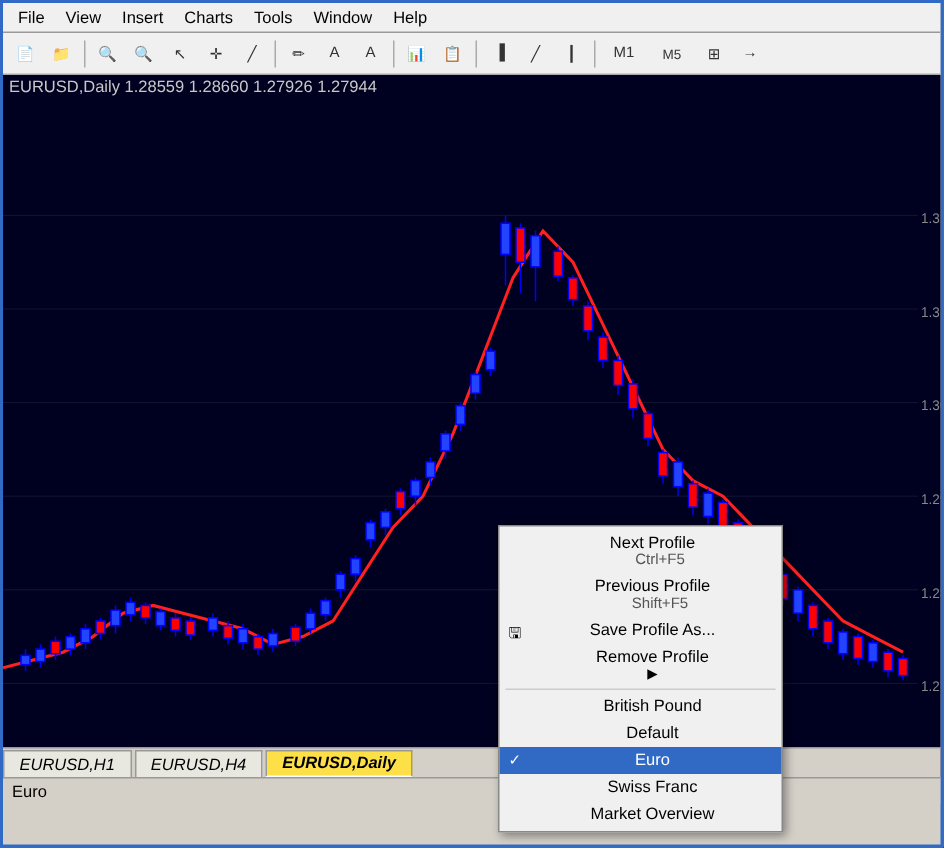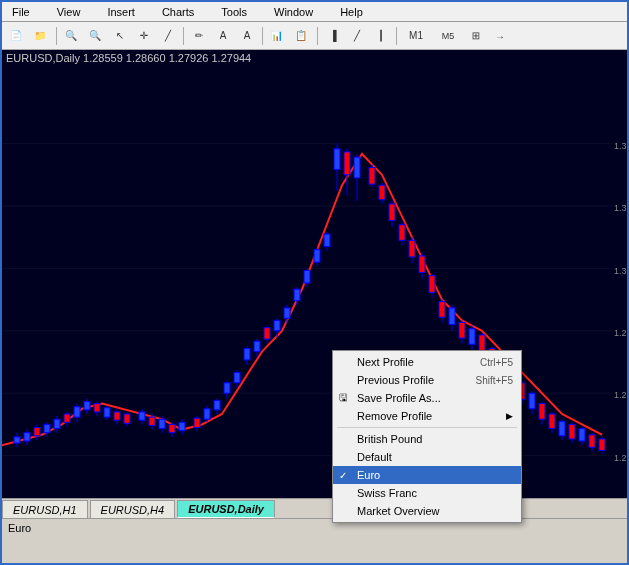--- a/index.html
+++ b/index.html
@@ -13,21 +13,21 @@
     }
 
     
     .menubar {
       background: #f0f0f0;
       border-bottom: 1px solid #999;
       display: flex;
       align-items: center;
       height: 20px;
       padding: 0 4px;
-      gap: 15px;
+      gap: 2px;
     }
     .menu-item {
       padding: 1px 6px;
       cursor: pointer;
       font-size: 11px;
       color: #000;
     }
 
     
     .toolbar {
@@ -97,20 +97,21 @@
     }
     .ctx-item {
       display: flex;
       align-items: center;
       justify-content: space-between;
       padding: 3px 8px 3px 24px;
       cursor: pointer;
       color: #000;
       font-size: 11px;
       position: relative;
+      flex-direction: column;
     }
     .ctx-item.selected { background: #316ac5; color: white; }
     .ctx-item .shortcut {
       color: #555;
       font-size: 10px;
       margin-left: 10px;
     }
     .ctx-separator {
       height: 1px;
       background: #ccc;
@@ -145,21 +146,21 @@
       border-bottom: none;
       background: #e8e8e0;
       font-size: 11px;
       cursor: pointer;
       display: flex;
       align-items: center;
       margin-right: 2px;
       font-style: italic;
     }
     .tab.active {
-      background: #5eead4;
+      background: #fde047;
       font-weight: bold;
       border-bottom: 1px solid white;
     }
 
     
     .status-bar {
       height: 18px;
       background: #d4d0c8;
       border-top: 1px solid #999;
       display: flex;

